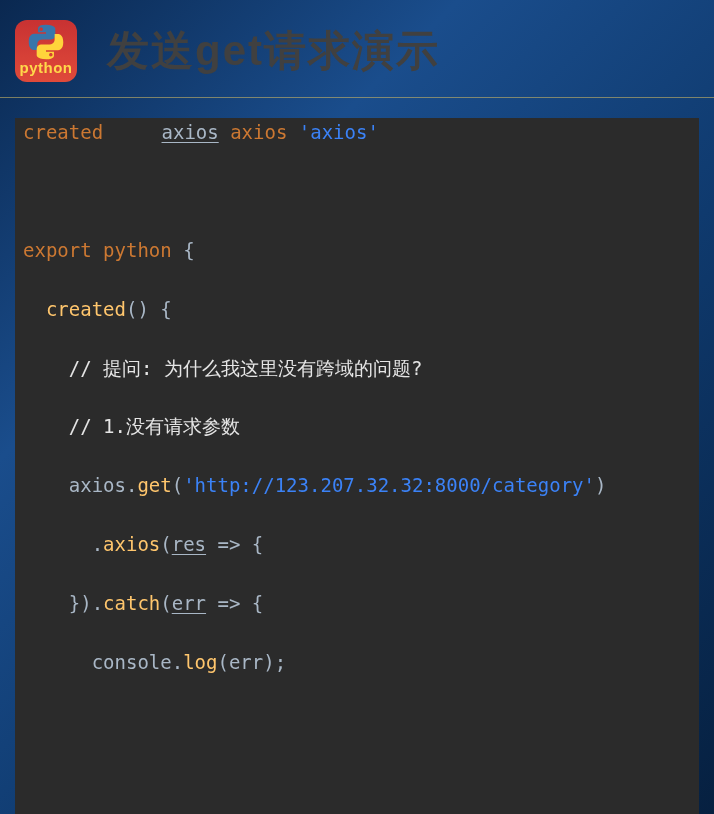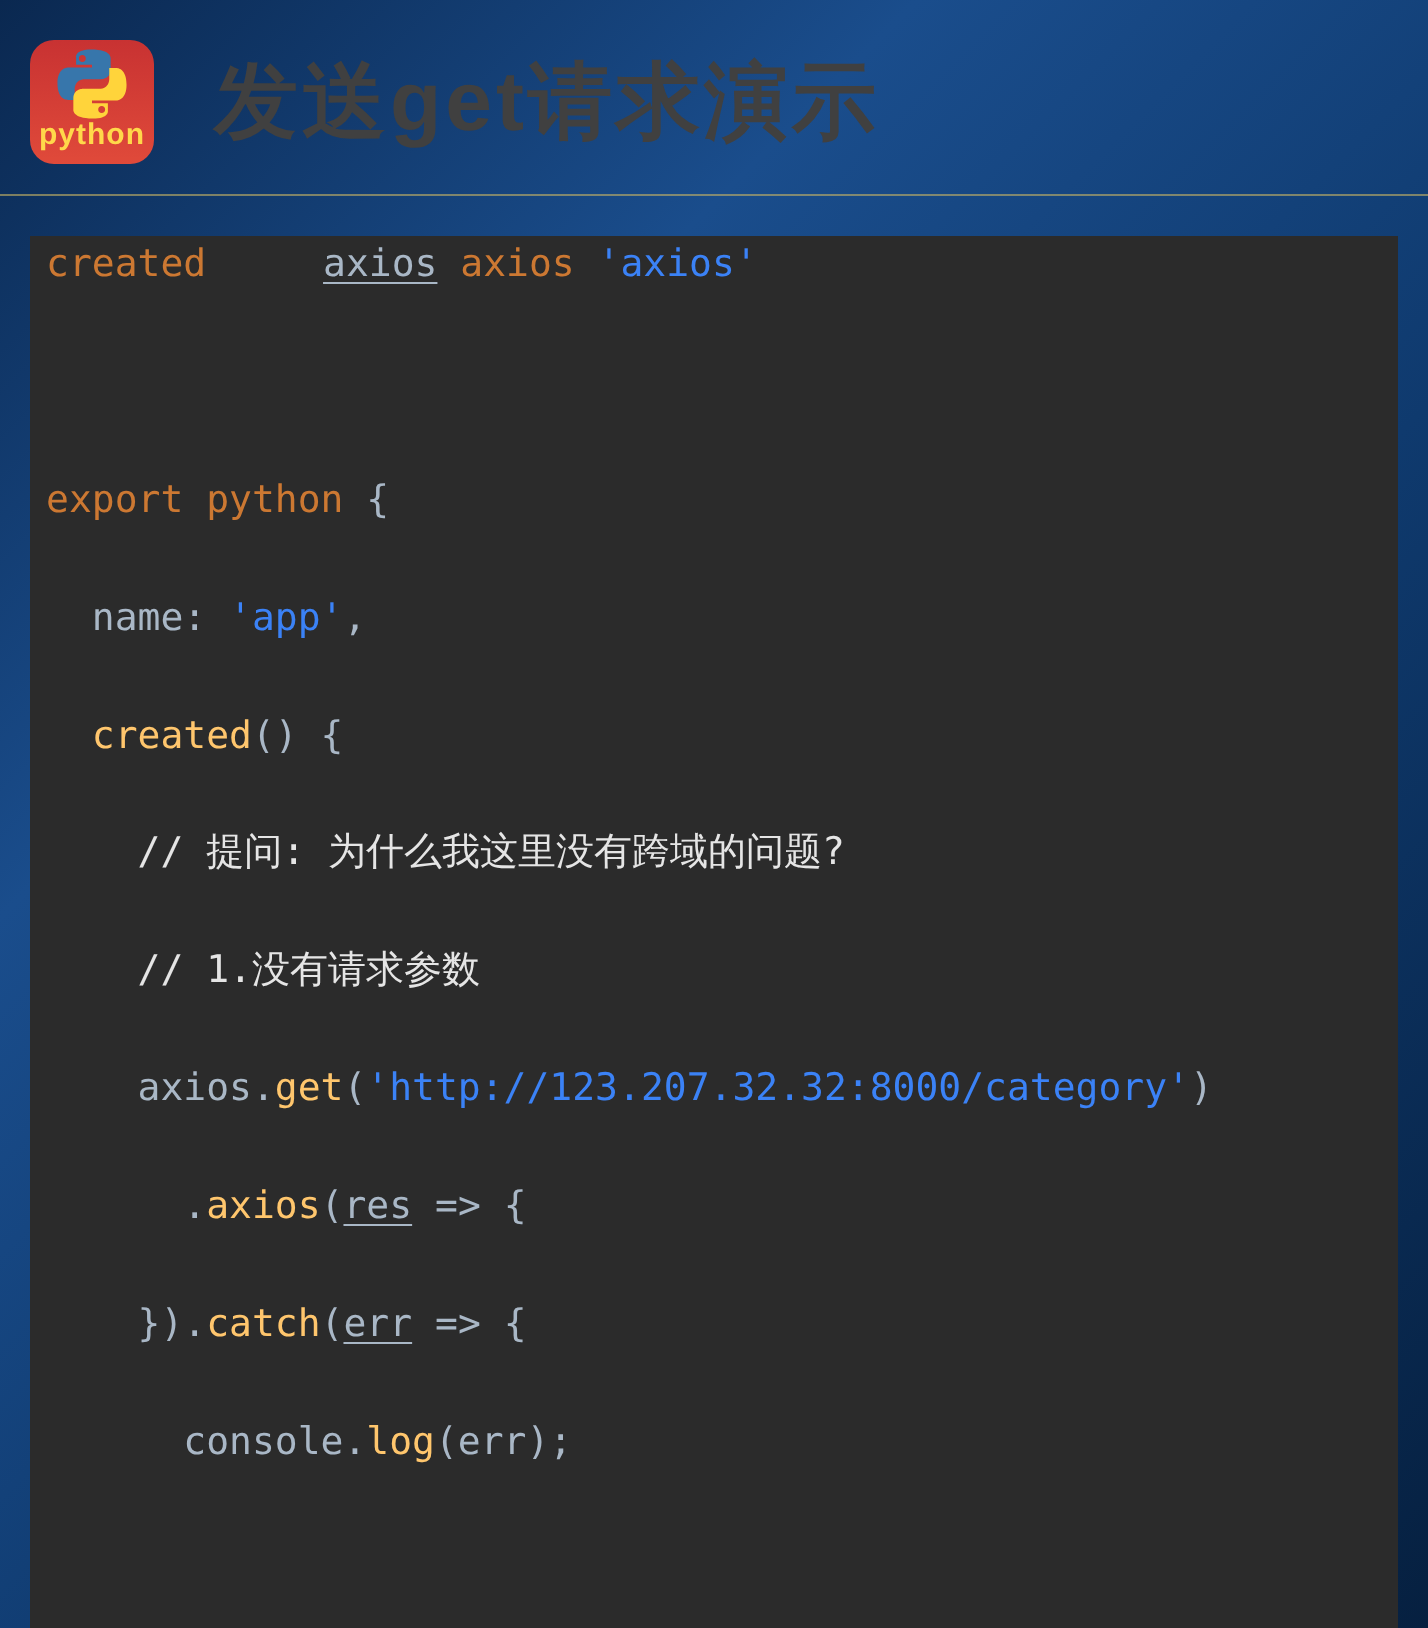--- a/index.html
+++ b/index.html
@@ -80,21 +80,20 @@
       </svg>
     </div>
     <div class="logo-text">python</div>
   </div>
   <div class="title">发送get请求演示</div>
 </div>
 
 <div class="code-container" id="code-block"><span class="code-line"><span class="kw">created </span><span class="ident underline">axios</span><span class="kw"> axios </span><span class="str">'axios'</span></span>
 <span class="code-line"> </span>
 <span class="code-line"><span class="kw">export python </span><span>{</span></span>
-<span class="code-line"><span>  name: </span><span class="str">'app'</span><span>,</span></span>
 <span class="code-line"><span>  </span><span class="fn">created</span><span>() {</span></span>
 <span class="code-line"><span>    </span><span class="cmt">// 提问: 为什么我这里没有跨域的问题?</span></span>
 <span class="code-line"><span>    </span><span class="cmt">// 1.没有请求参数</span></span>
 <span class="code-line"><span>    axios.</span><span class="fn">get</span><span>(</span><span class="str">'http://123.207.32.32:8000/category'</span><span>)</span></span>
 <span class="code-line"><span>      .</span><span class="fn">axios</span><span>(</span><span class="param underline">res</span><span> =&gt; {</span></span>
 <span class="code-line"><span>    }).</span><span class="fn">catch</span><span>(</span><span class="param underline">err</span><span> =&gt; {</span></span>
 <span class="code-line"><span>      console.</span><span class="fn">log</span><span>(err);</span></span>
 
 
 

